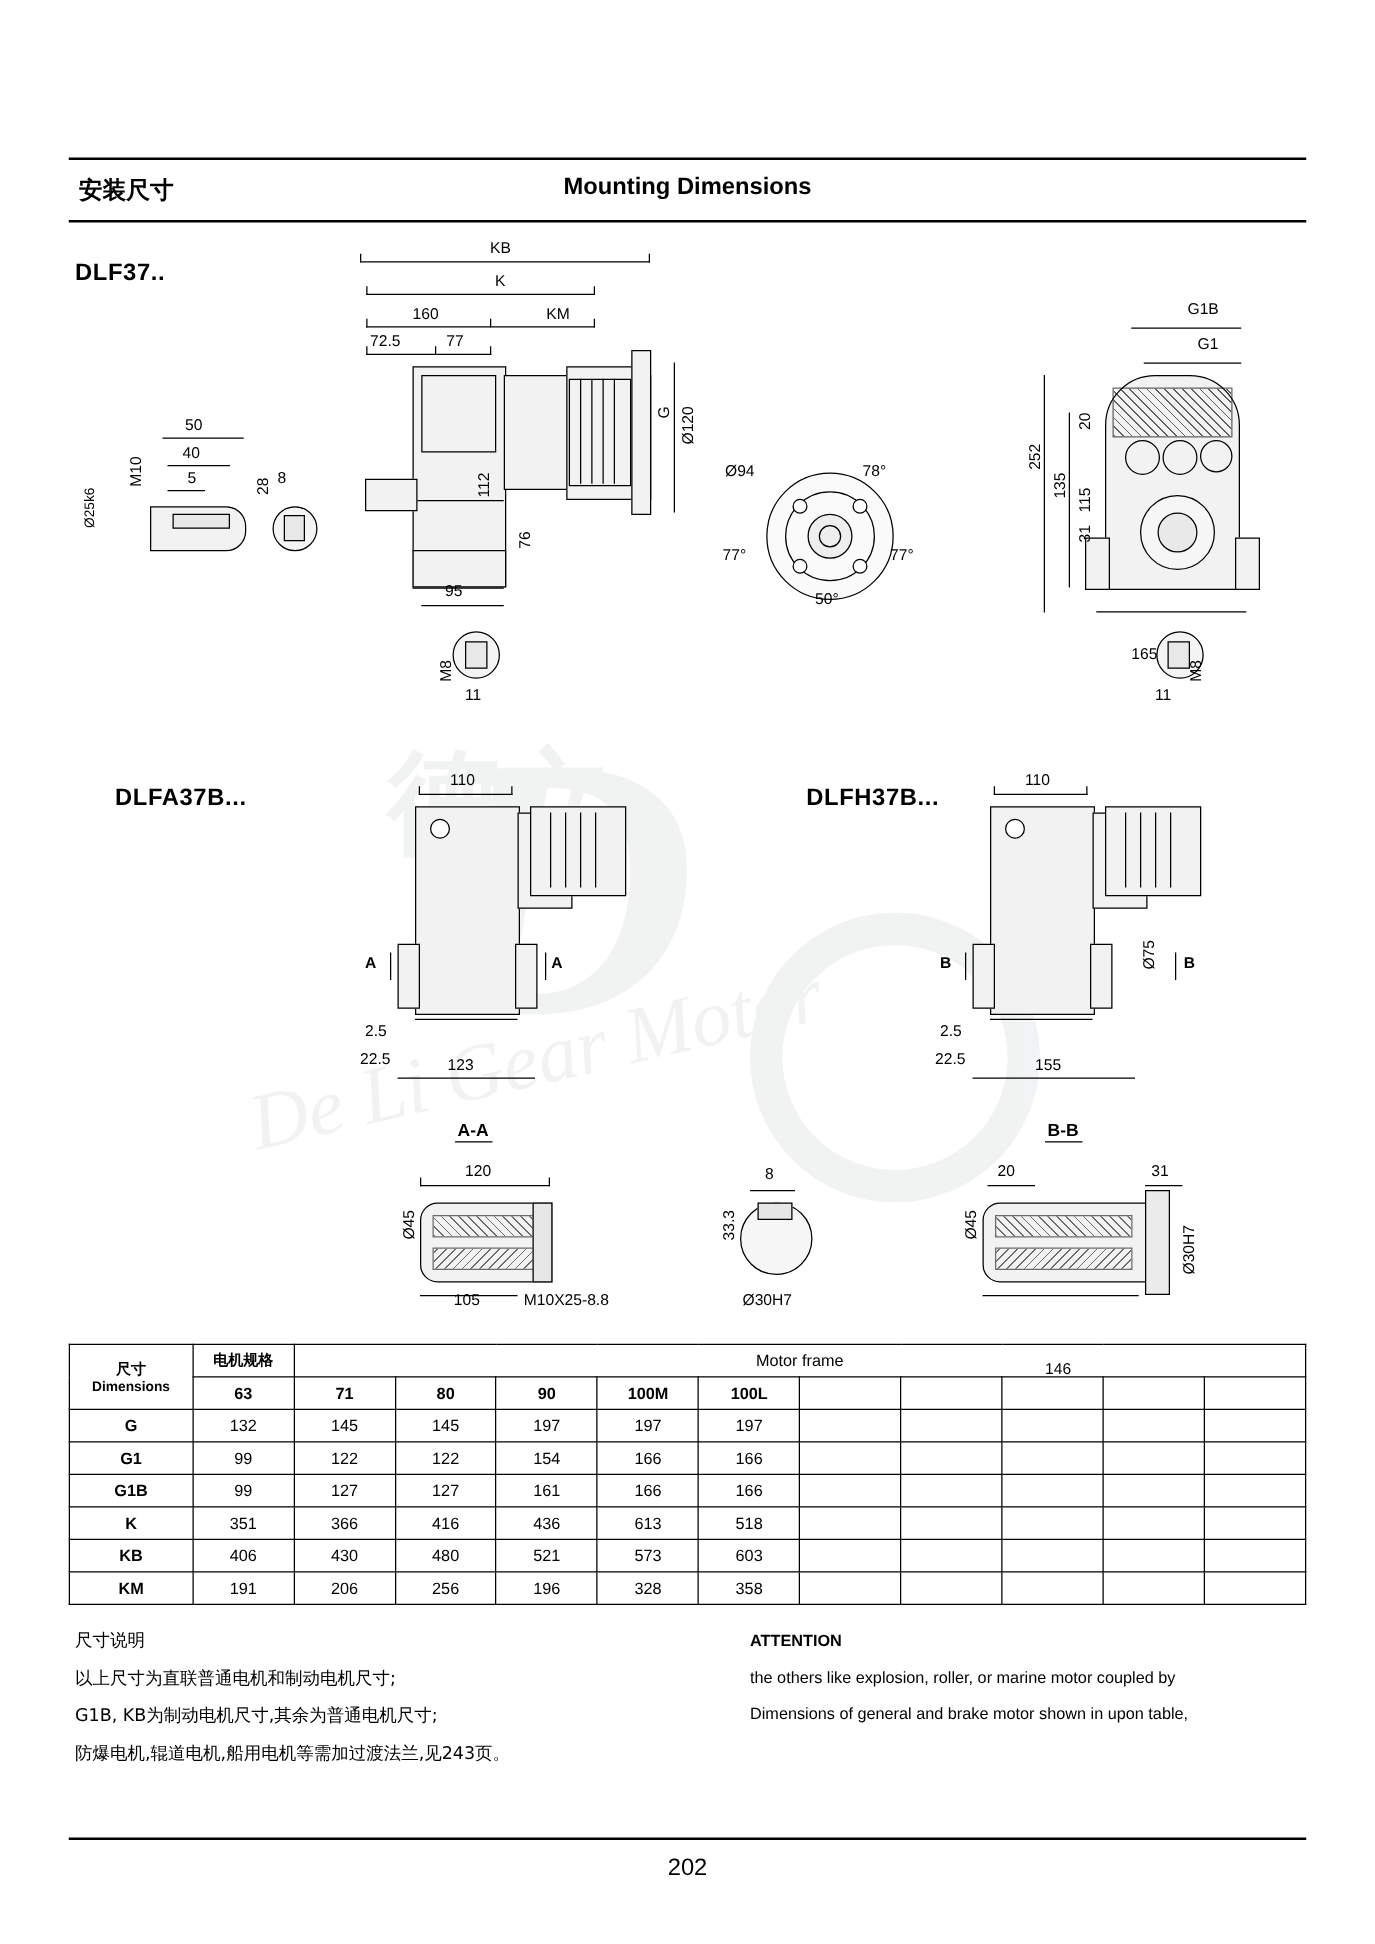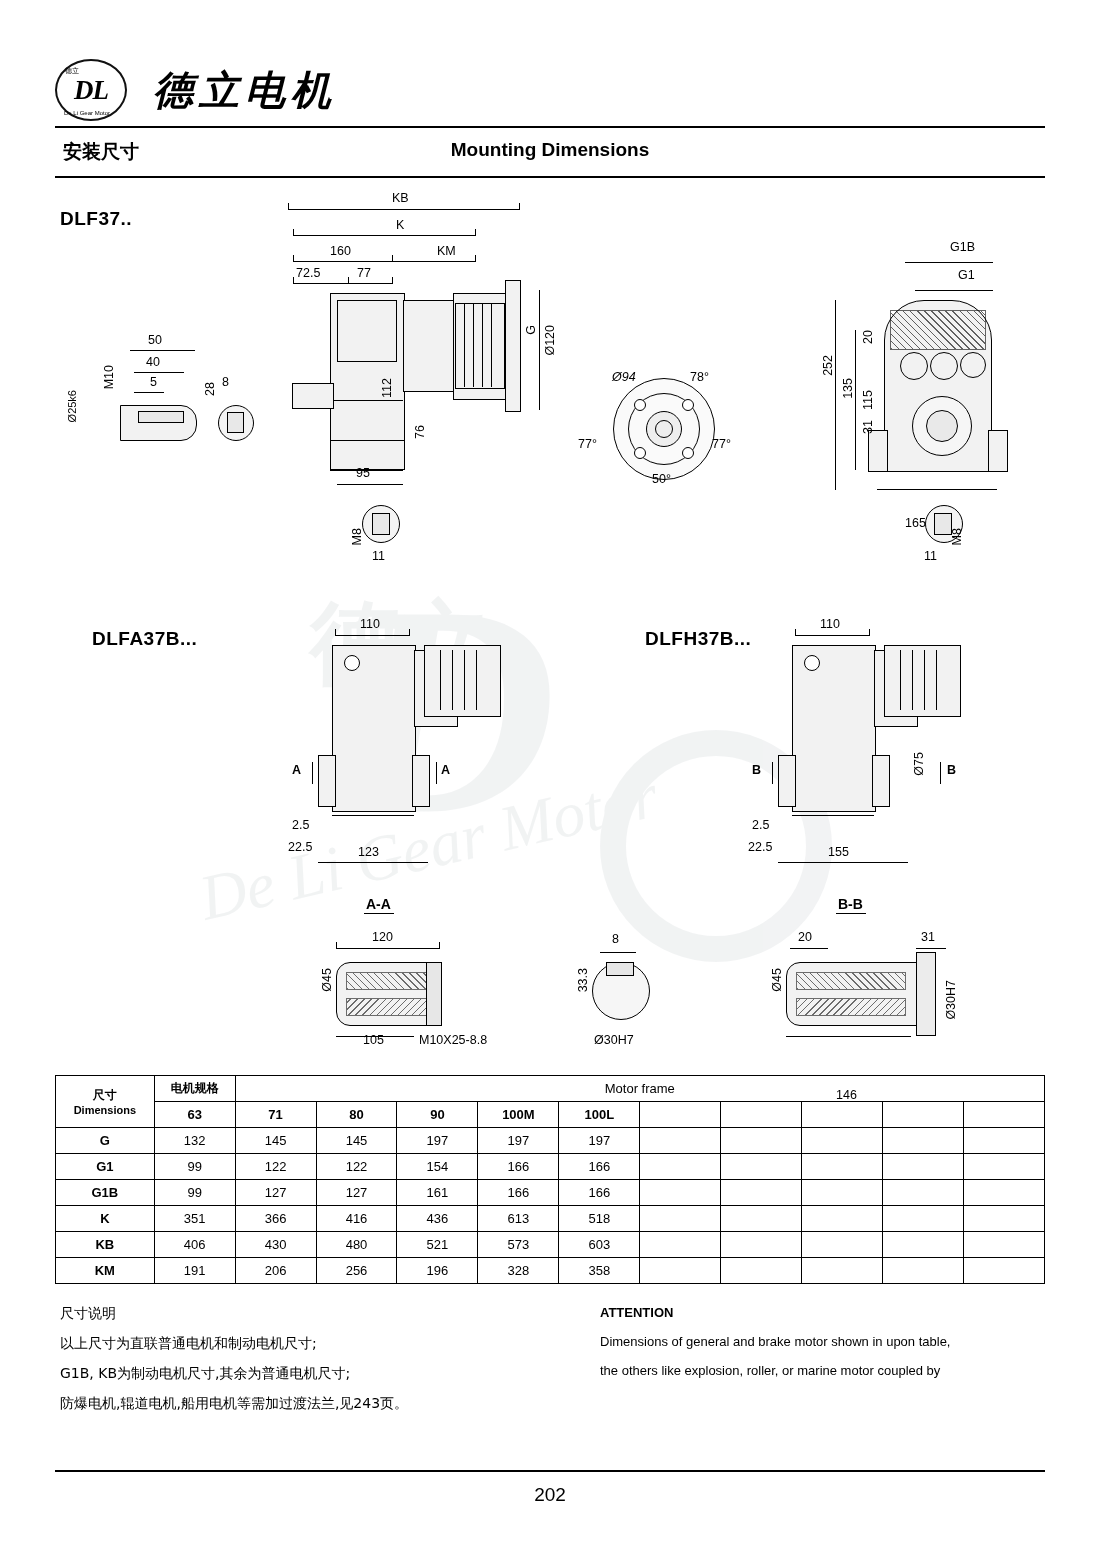--- a/index.html
+++ b/index.html
@@ -103,28 +103,20 @@
   .notes-en .hd{font-weight:bold;}
 
   .rule-bottom{position:absolute;left:55px;top:1470px;width:990px;height:2px;background:#000;}
   .pageno{position:absolute;left:0;right:0;top:1484px;text-align:center;font-size:19px;}
 </style>
 </head>
 <body>
 
 <div class="page">
 
-  <div class="header">
-    <div class="logo-mark">
-      <span class="lm-top">德立</span>
-      <span class="lm-inner">DL</span>
-      <span class="lm-bot">De Li Gear Motor</span>
-    </div>
-    <div class="logo-cn">德立电机</div>
-  </div>
   <div class="rule-top"></div>
 
   <div class="titlebar">
     <div class="cn">安装尺寸</div>
     <div class="en">Mounting Dimensions</div>
   </div>
   <div class="rule-title"></div>
 
   <div class="watermark">
     <div class="wm-big">D</div>
@@ -210,21 +202,21 @@
   <div class="lbl vert" style="left:203px;top:382px;">28</div>
 
   <div class="ell" style="left:613px;top:378px;width:100px;height:100px;background:#fafafa;"></div>
   <div class="ell" style="left:628px;top:393px;width:70px;height:70px;"></div>
   <div class="ell" style="left:646px;top:411px;width:34px;height:34px;background:#eee;"></div>
   <div class="ell" style="left:655px;top:420px;width:16px;height:16px;"></div>
   <div class="ell" style="left:634px;top:399px;width:10px;height:10px;background:#fff;"></div>
   <div class="ell" style="left:682px;top:399px;width:10px;height:10px;background:#fff;"></div>
   <div class="ell" style="left:634px;top:447px;width:10px;height:10px;background:#fff;"></div>
   <div class="ell" style="left:682px;top:447px;width:10px;height:10px;background:#fff;"></div>
-  <div class="lbl" style="left:612px;top:370px;font-style:italic;">Ø94</div>
+  <div class="lbl" style="left:580px;top:370px;">Ø94</div>
   <div class="lbl" style="left:690px;top:370px;">78°</div>
   <div class="lbl" style="left:578px;top:437px;">77°</div>
   <div class="lbl" style="left:712px;top:437px;">77°</div>
   <div class="lbl" style="left:652px;top:472px;">50°</div>
 
   <div class="lbl" style="left:950px;top:240px;">G1B</div>
   <div class="lbl" style="left:958px;top:268px;">G1</div>
   <div class="dim" style="left:905px;top:262px;width:88px;"></div>
   <div class="dim" style="left:915px;top:290px;width:78px;"></div>
 
@@ -465,20 +457,20 @@
 
   <div class="notes-cn">
     <div>尺寸说明</div>
     <div>以上尺寸为直联普通电机和制动电机尺寸;</div>
     <div>G1B, KB为制动电机尺寸,其余为普通电机尺寸;</div>
     <div>防爆电机,辊道电机,船用电机等需加过渡法兰,见243页。</div>
   </div>
 
   <div class="notes-en">
     <div class="hd">ATTENTION</div>
+    <div>the others like explosion, roller, or marine motor coupled by</div>
     <div>Dimensions of general and brake motor shown in upon table,</div>
-    <div>the others like explosion, roller, or marine motor coupled by</div>
   </div>
 
   <div class="rule-bottom"></div>
   <div class="pageno">202</div>
 
 </div>
 
 </body></html>

